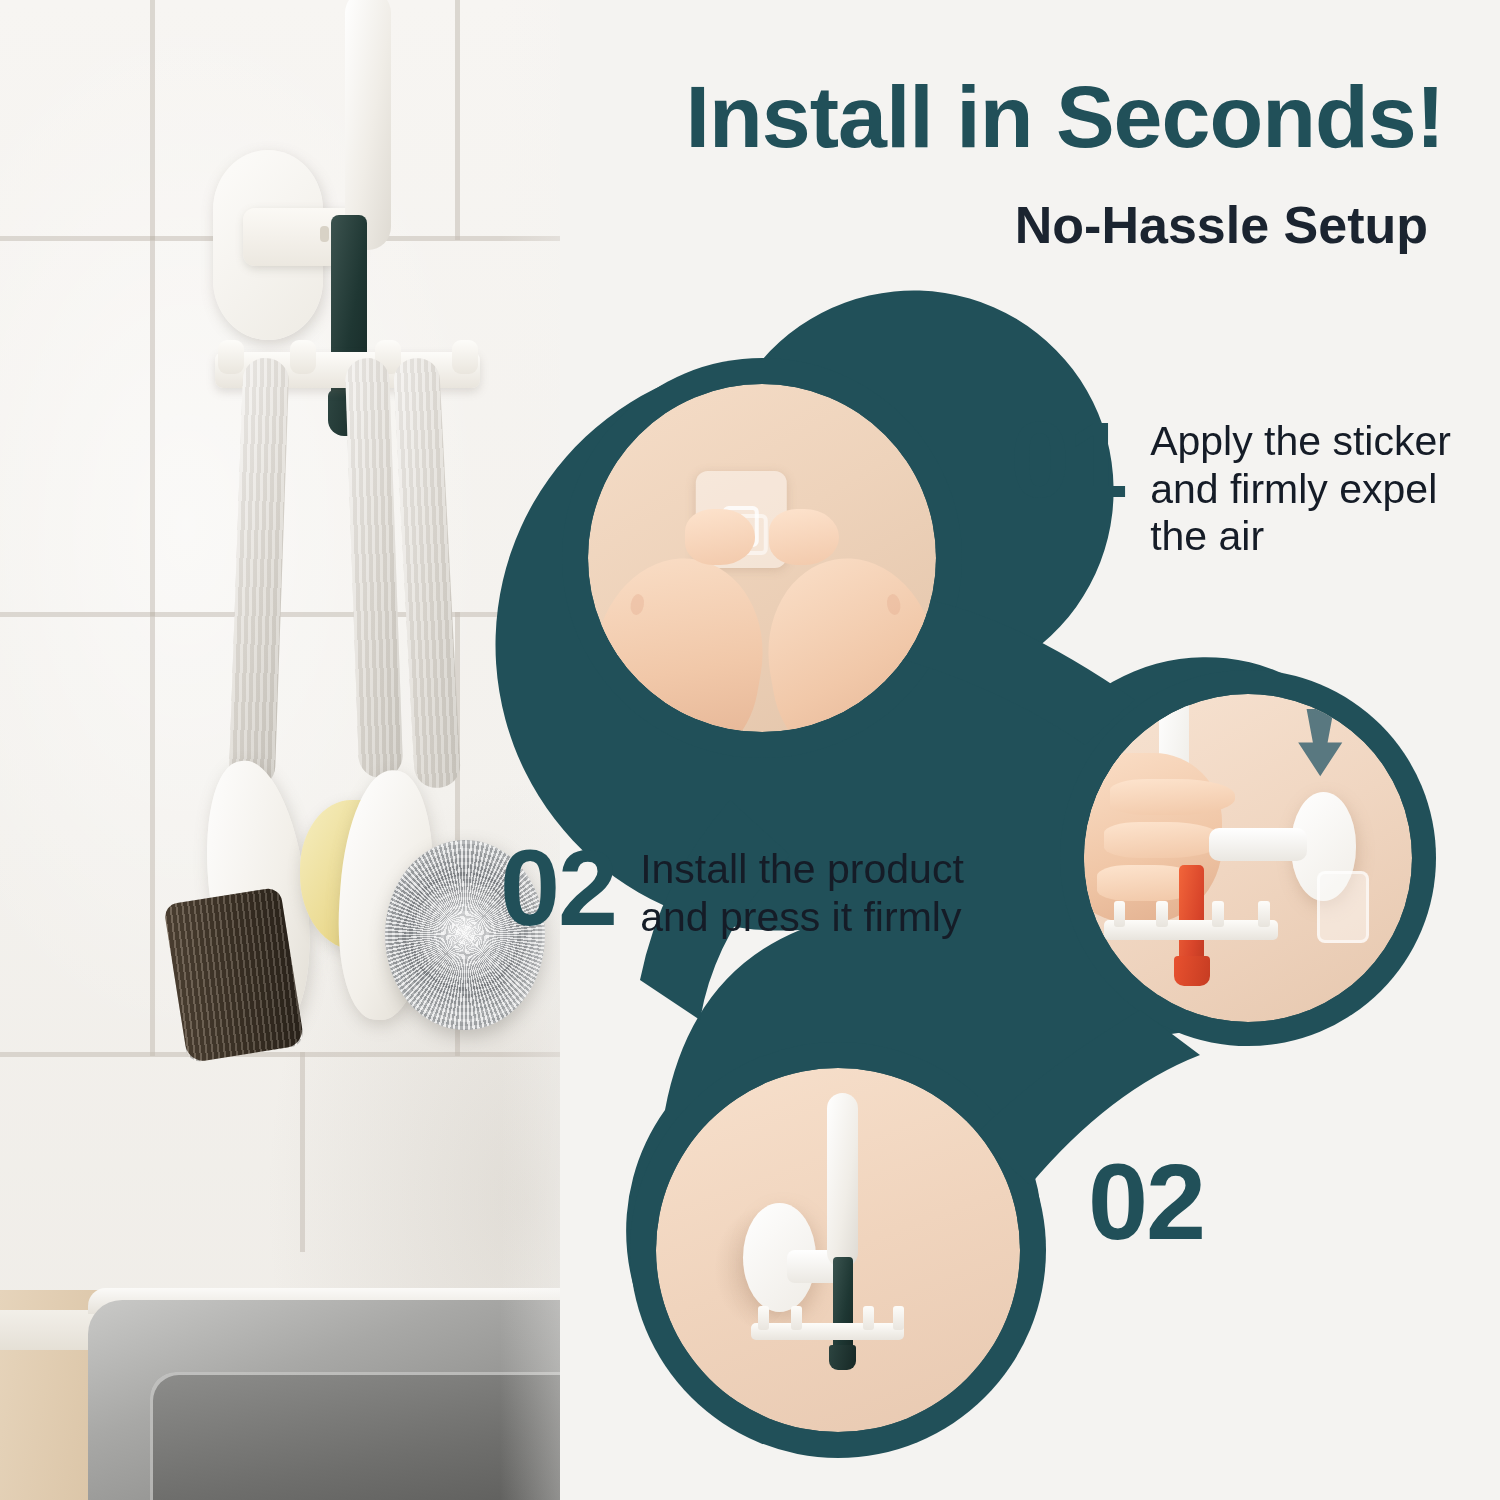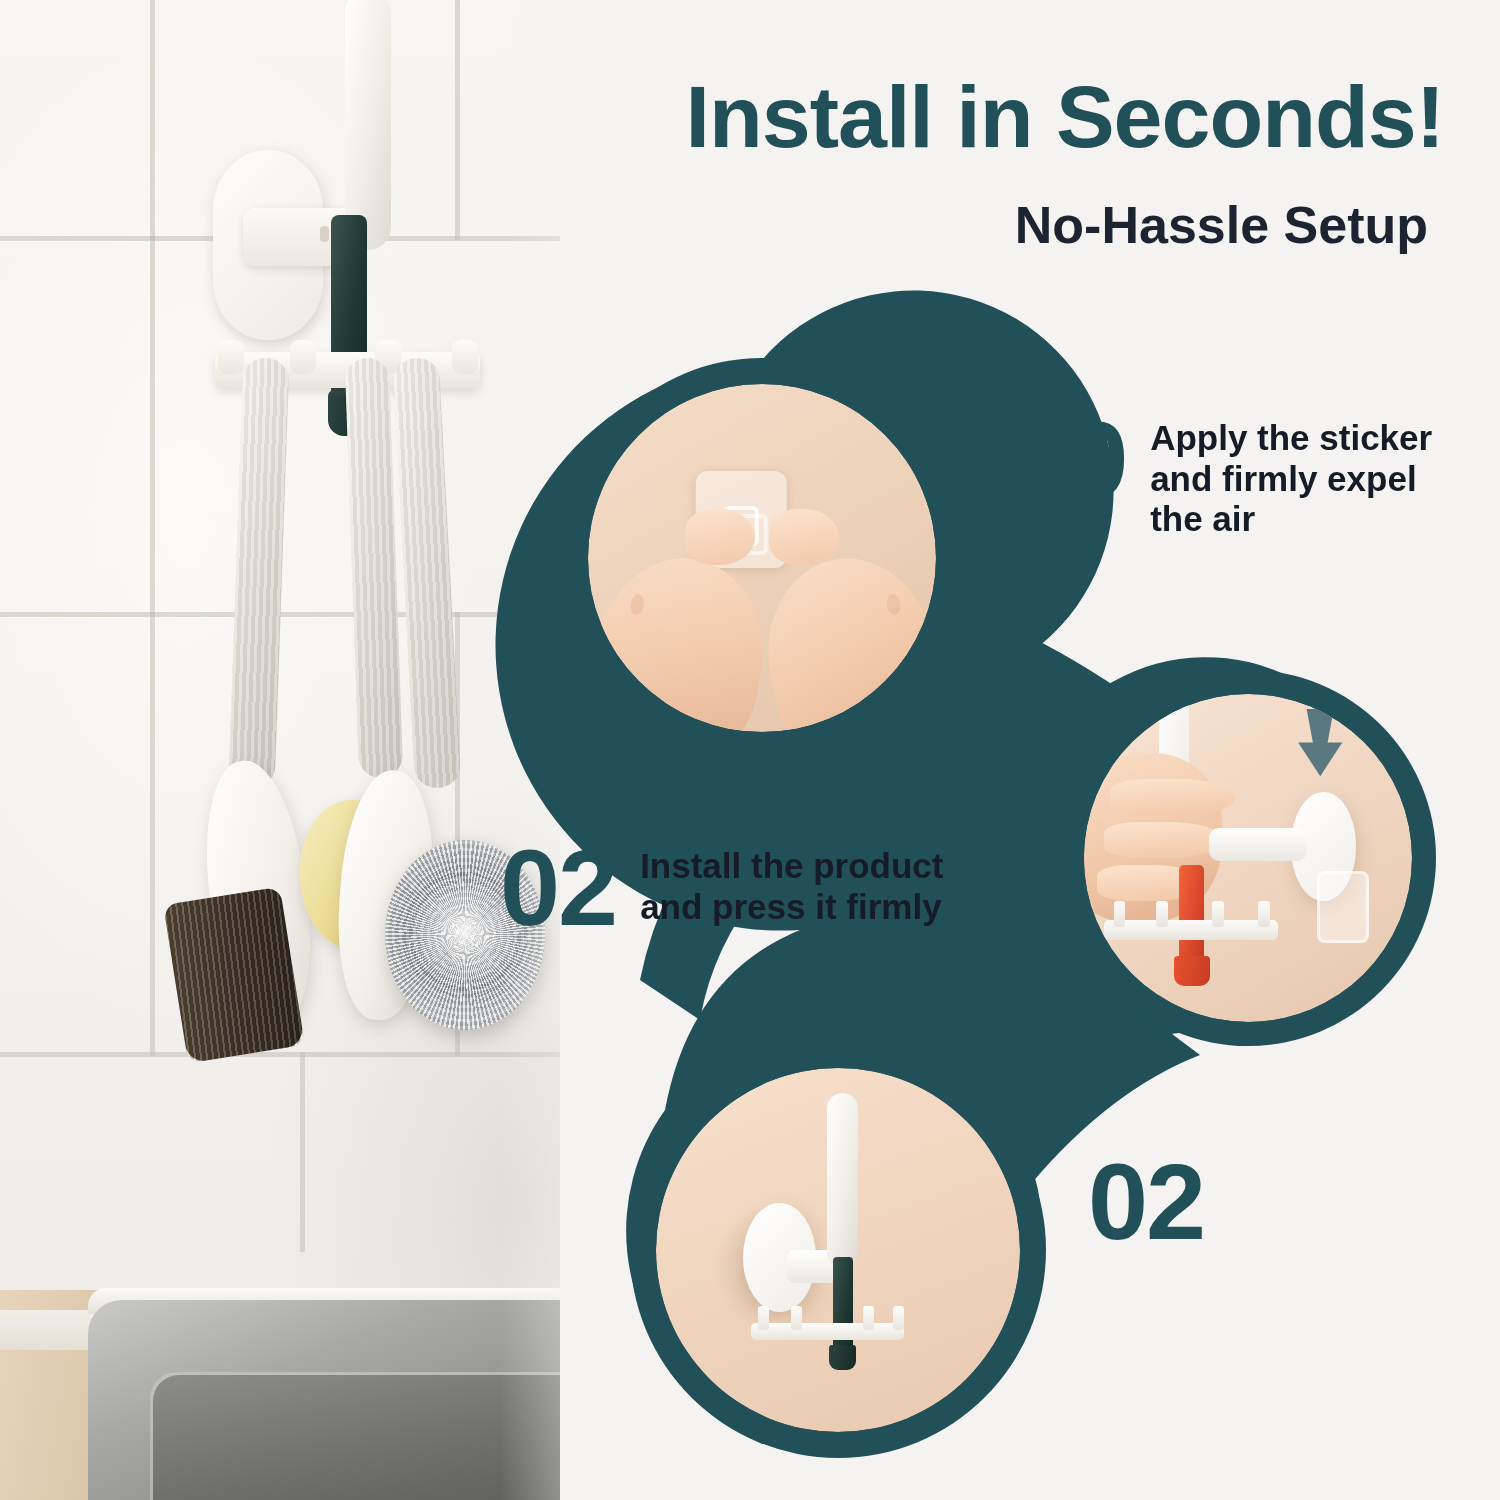--- a/index.html
+++ b/index.html
@@ -316,22 +316,22 @@
     border-radius:50%;
   }
 
   
   .step { position:absolute; display:flex; align-items:flex-start; gap:24px; }
   .step-num {
     font-size:108px; font-weight:bold; color:#215059;
     line-height:.92; letter-spacing:-2px;
   }
   .step-text {
-    font-size:35px; color:#151c27; line-height:1.16;
-    font-weight:bold; padding-top:8px; white-space:pre-line;
+    font-size:41px; color:#151c27; line-height:1.16;
+    font-weight:normal; padding-top:8px; white-space:pre-line;
   }
   .step-1 { left:1010px; top:410px; }
   .step-2 { left:500px; top:838px; }
   .step-3 { left:1088px; top:1152px; }
 </style>
 </head>
 <body>
 
 <div id="canvas">
 
@@ -459,21 +459,21 @@
       <div class="b3-dark-cap"></div>
       <div class="b3-rail"></div>
       <div class="b3-prong" style="left:28%;"></div>
       <div class="b3-prong" style="left:37%;"></div>
       <div class="b3-prong" style="left:57%;"></div>
       <div class="b3-prong" style="left:65%;"></div>
     </div>
   </div>
 
   <div class="step step-1">
-    <div class="step-num">09</div>
+    <div class="step-num">01</div>
     <div class="step-text">Apply the sticker
 and firmly expel
 the air</div>
   </div>
 
   <div class="step step-2">
     <div class="step-num">02</div>
     <div class="step-text">Install the product
 and press it firmly</div>
   </div>

